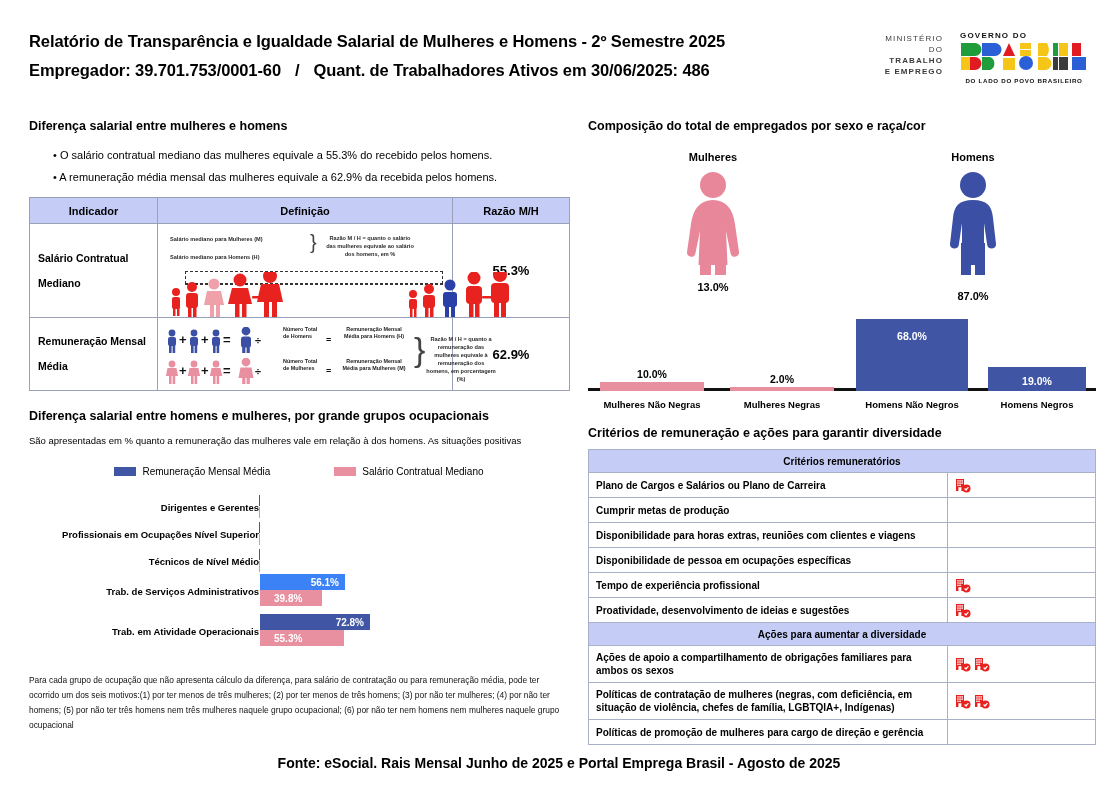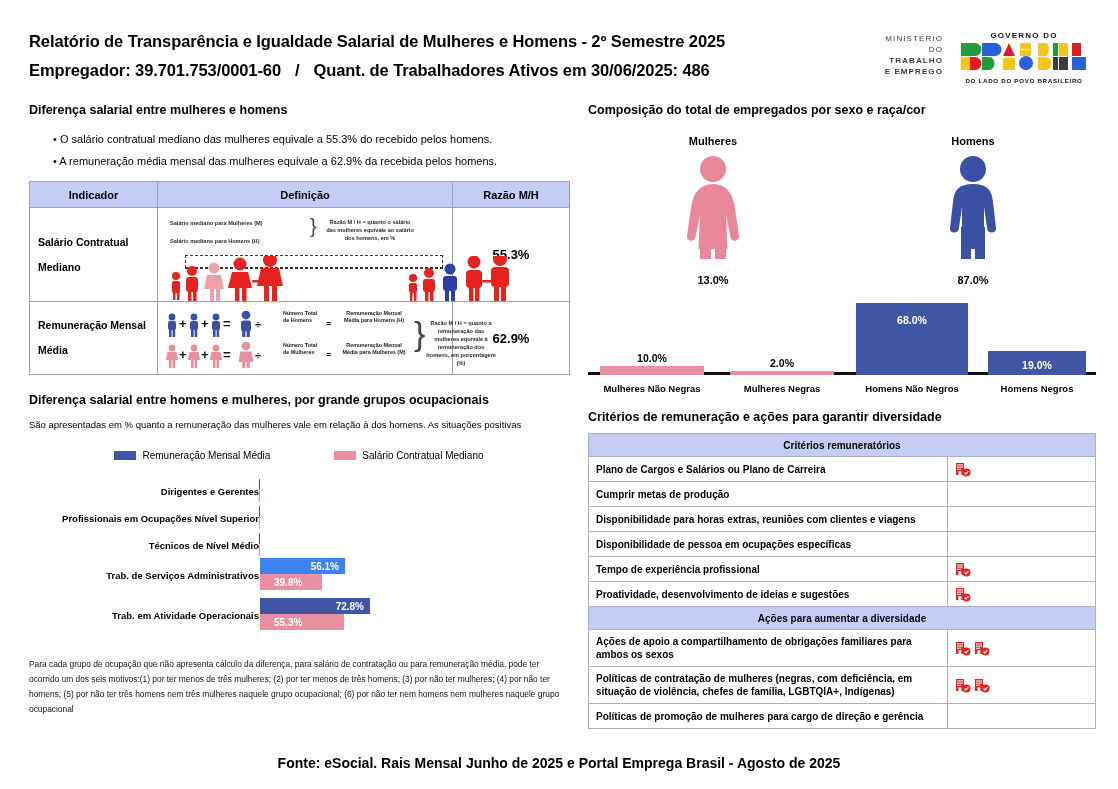--- a/index.html
+++ b/index.html
@@ -16,26 +16,26 @@
   .header { position: absolute; left: 0; top: 0; width: 1024px; height: 92px; }
   .title-block { position: absolute; left: 29px; top: 27px; }
   .title-line { font-size: 16.5px; font-weight: bold; letter-spacing: -0.1px; line-height: 29px; white-space: nowrap; }
   .title-line .sep { display: inline-block; padding: 0 14px; }
 
   .logo-block { position: absolute; left: 875px; top: 31px; width: 220px; height: 50px; }
   .min-text { position: absolute; right: 152px; top: 2px; text-align: right; font-size: 8px; font-weight: bold;
               letter-spacing: 1.1px; line-height: 11px; color: #3b3b3b; }
   .min-text .l1 { font-weight: normal; }
   .gov-wrap { position: absolute; left: 85px; top: 0px; width: 128px; }
-  .gov-top { font-size: 8px; font-weight: bold; letter-spacing: 1.2px; text-align: center; color: #111; }
+  .gov-top { font-size: 8px; font-weight: bold; letter-spacing: 1.2px; color: #111; }
   .gov-bottom { font-size: 6.2px; font-weight: bold; letter-spacing: 0.7px; text-align: center; color: #111; margin-top: 2px; }
   .gov-mark { width: 128px; height: 29px; margin-top: 2px; }
 
   
-  .sec-title { font-size: 12.5px; font-weight: bold; }
+  .sec-title { font-size: 12.5px; font-weight: bold; margin-top: 16px; }
 
   
   .left-col { position: absolute; left: 29px; top: 103px; width: 540px; }
   .bullets { margin-top: 11px; }
   .bullet { font-size: 11px; line-height: 22px; padding-left: 24px; }
   .bullet::before { content: "• "; }
 
   table.tbl { border-collapse: collapse; width: 100%; table-layout: fixed; }
   table.tbl th, table.tbl td { border: 1px solid #9aa0b8; vertical-align: middle; }
   table.tbl th { background: #c5cdf7; font-size: 11px; font-weight: bold; height: 26px; text-align: center; }
@@ -390,21 +390,21 @@
 
   <div class="sex-row">
     <div class="sex-group" style="left:50px; top:12px;">
       <div class="cap">Mulheres</div>
       <svg width="66" height="108" viewBox="0 0 66 108" style="margin-top:6px;">
         <circle cx="33" cy="16" r="13" fill="#e8879a"></circle>
         <path d="M33 31 c-13 0 -20 9 -22 24 l-4 28 c-0.6 5 7 7 8.4 1.6 L20 62 l-1.5 34 h29 L46 62 l4.6 22.6 c1.4 5.4 9 3.4 8.4 -1.6 l-4 -28 C53 40 46 31 33 31 z" fill="#e8879a"></path>
         <rect x="20" y="80" width="11" height="26" fill="#e8879a"></rect>
         <rect x="35" y="80" width="11" height="26" fill="#e8879a"></rect>
       </svg>
-      <div class="pct" style="margin-top:9px;">13.0%</div>
+      <div class="pct" style="">13.0%</div>
     </div>
 
     <div class="sex-group" style="left:310px; top:12px;">
       <div class="cap">Homens</div>
       <svg width="66" height="108" viewBox="0 0 66 108" style="margin-top:6px;">
         <circle cx="33" cy="16" r="13" fill="#3b4fa4"></circle>
         <path d="M33 31 c-14 0 -19 6 -20 18 l-3 26 c-0.6 5.4 8 6.4 8.8 1 L22 54 v42 h22 V54 l3.2 22 c0.8 5.4 9.4 4.4 8.8 -1 l-3 -26 C52 37 47 31 33 31 z" fill="#3b4fa4"></path>
         <rect x="21" y="74" width="10" height="32" fill="#3b4fa4"></rect>
         <rect x="35" y="74" width="10" height="32" fill="#3b4fa4"></rect>
       </svg>

